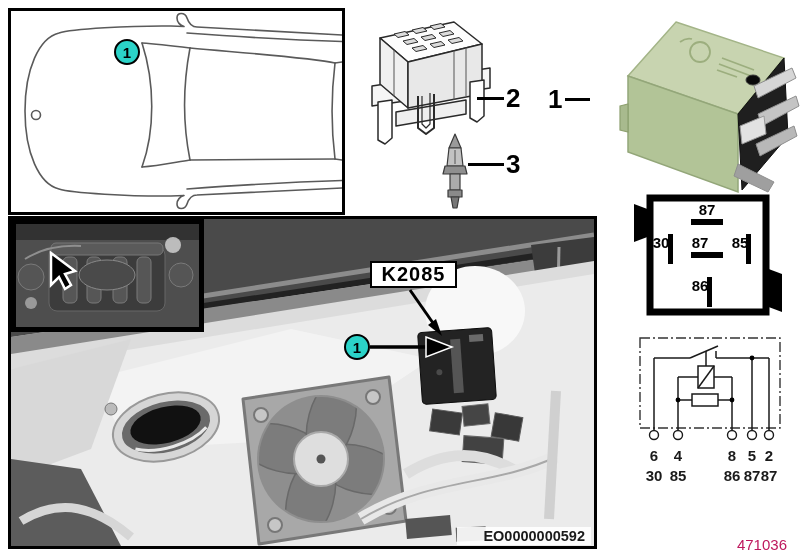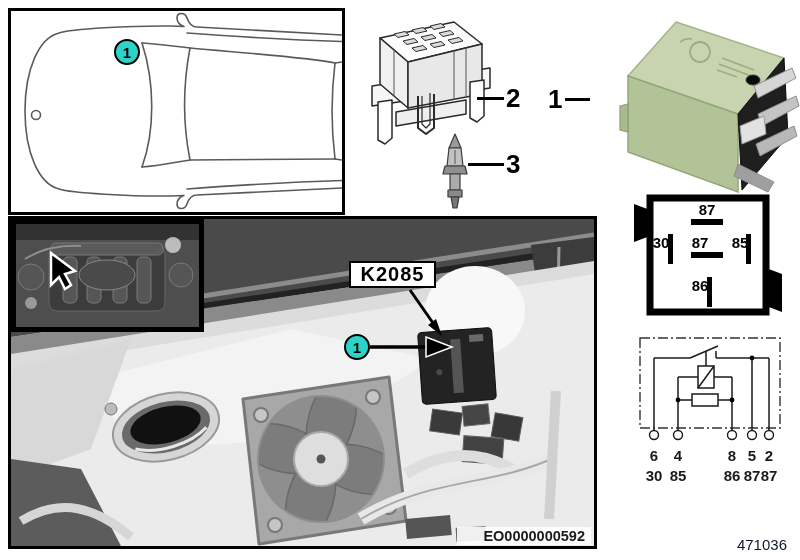--- a/index.html
+++ b/index.html
@@ -5,25 +5,25 @@
   html,body{margin:0;padding:0;background:#fff;}
   #stage{position:relative;width:800px;height:560px;background:#ffffff;overflow:hidden;
          font-family:"Liberation Sans","DejaVu Sans",sans-serif;}
   .panel{position:absolute;border:3px solid #000;box-sizing:border-box;background:#fff;}
   .art{position:absolute;}
   .callout-num{position:absolute;font-weight:bold;font-size:26px;color:#000;line-height:1;}
   .callout-line{position:absolute;background:#000;height:3px;}
   .marker{position:absolute;width:26px;height:26px;border-radius:50%;
           border:2px solid #000;box-sizing:border-box;background:#2bd3c8;
           font-weight:bold;font-size:15px;color:#000;display:flex;align-items:center;justify-content:center;z-index:6;}
-  #k2085-box{position:absolute;left:349px;top:261px;width:87px;height:27px;background:#fff;
+  #k2085-box{position:absolute;left:370px;top:261px;width:87px;height:27px;background:#fff;
              border:2px solid #000;box-sizing:border-box;z-index:6;
              font-weight:bold;font-size:20px;display:flex;align-items:center;justify-content:center;letter-spacing:1px;}
   #part-number{position:absolute;left:707px;top:536px;width:80px;text-align:right;
-               font-size:15px;color:#0f172a;}
+               font-size:15px;color:#be185d;}
   svg text{font-family:"Liberation Sans","DejaVu Sans",sans-serif;}
   .pinnum{font-size:15px;font-weight:bold;fill:#000;}
   .schlabel{font-size:15px;font-weight:600;fill:#1a1a1a;}
 </style>
 </head>
 <body>
 
 <div id="stage">
 
   <div class="panel" style="left:8px;top:8px;width:337px;height:207px;">

